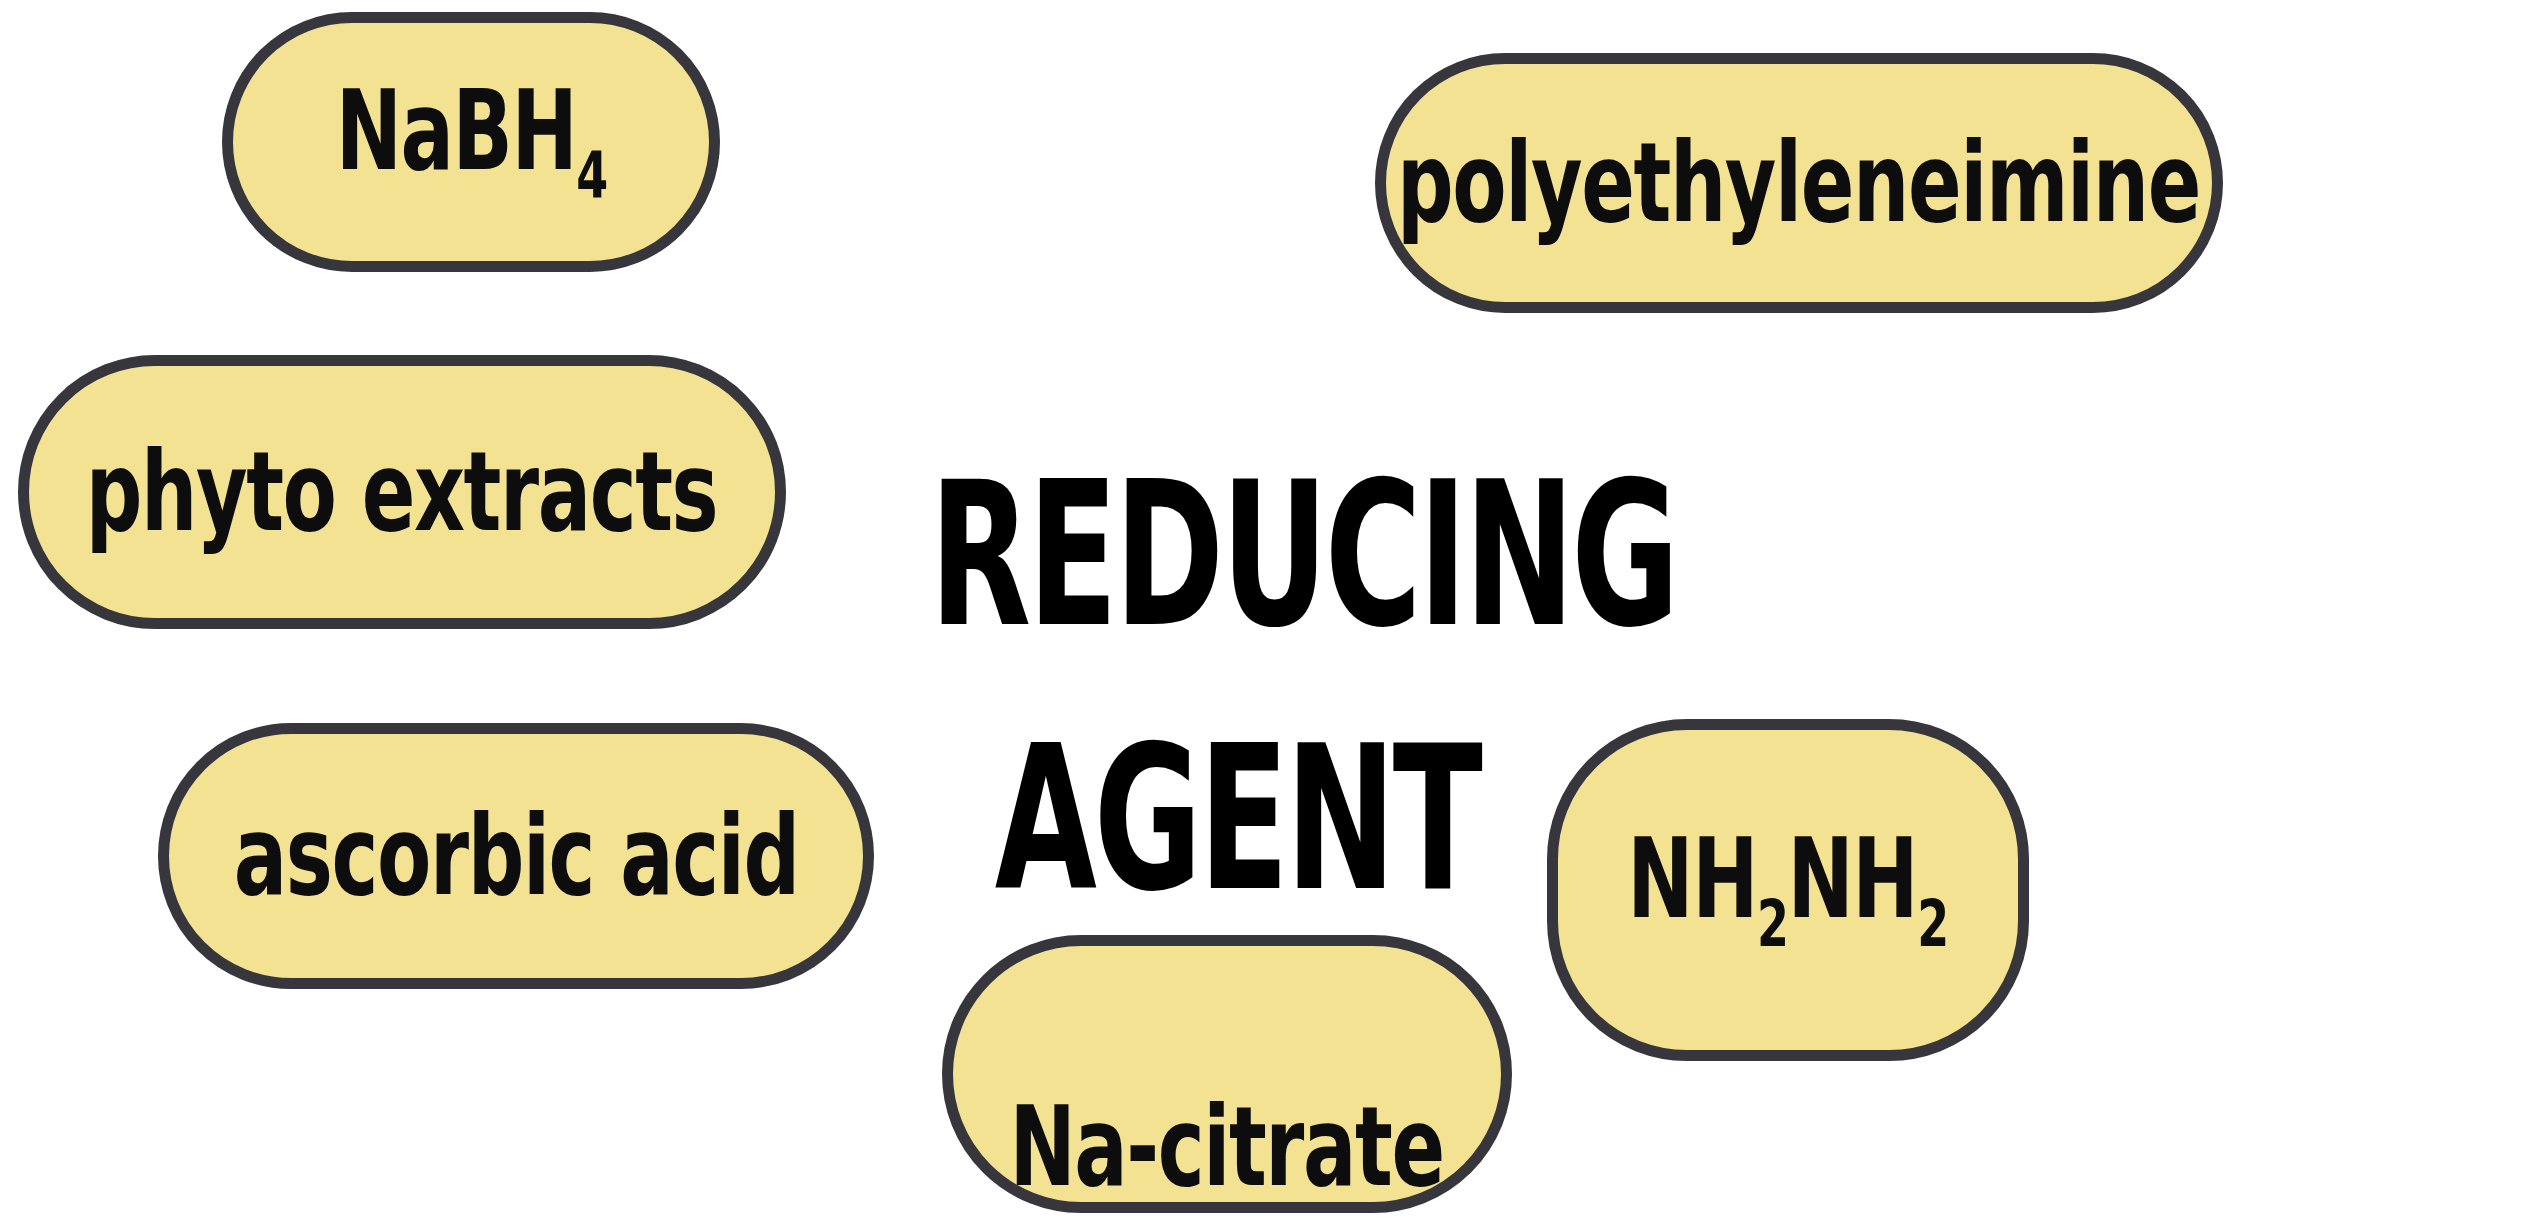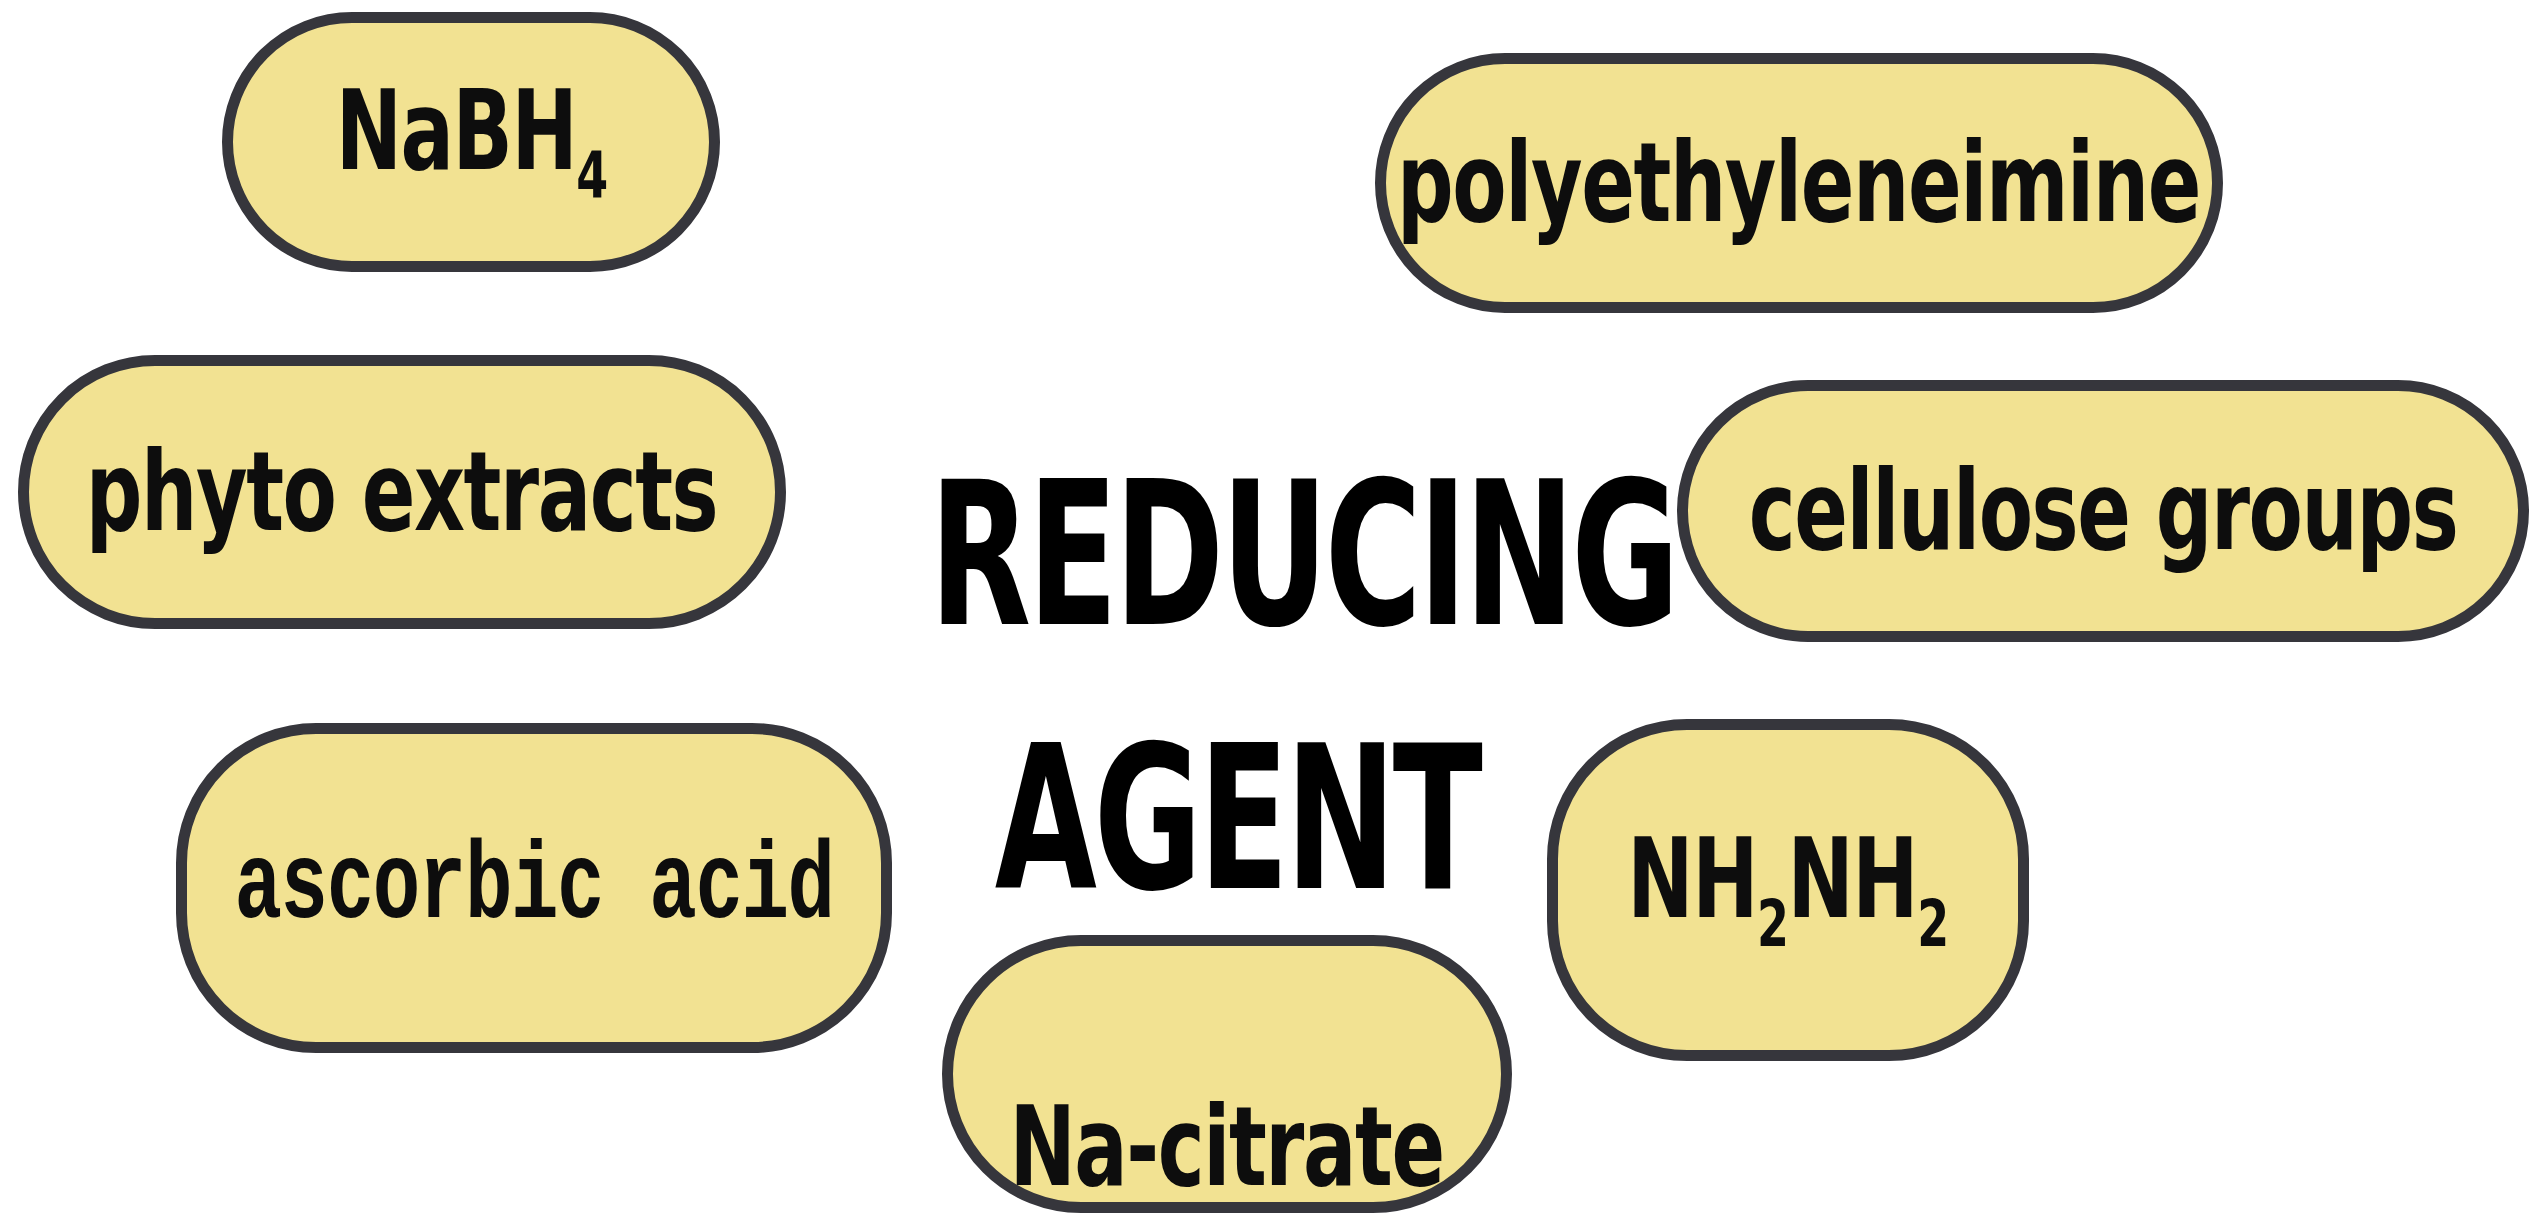--- a/index.html
+++ b/index.html
@@ -75,25 +75,22 @@
 
 
   <div class="pill" style="left:1375px; top:53px; width:848px; height:260px;">
     <span class="pill-label"><span>polyethyleneimine</span></span>
   </div>
 
   <div class="pill" style="left:18px; top:355px; width:768px; height:274px;">
     <span class="pill-label"><span>phyto extracts</span></span>
   </div>
 
-  <div class="pill" style="left:1677px; top:380px; width:852px; height:262px;">
-    <span class="pill-label"><span>cellulose groups</span></span>
-  </div>
 
-  <div class="pill" style="left:176px; top:723px; width:716px; height:330px;font-family:Liberation Mono, monospace;">
+  <div class="pill" style="left:158px; top:723px; width:716px; height:266px;">
     <span class="pill-label"><span>ascorbic acid</span></span>
   </div>
 
   <div class="pill" style="left:1547px; top:719px; width:482px; height:342px;">
     <span class="pill-label"><span>NH</span><span class="sub">2</span><span>NH</span><span class="sub">2</span></span>
   </div>
 
   <div class="pill" style="left:942px; top:935px; width:570px; height:278px;align-items:flex-end;">
     <span class="pill-label"><span>Na-citrate</span></span>
   </div>

